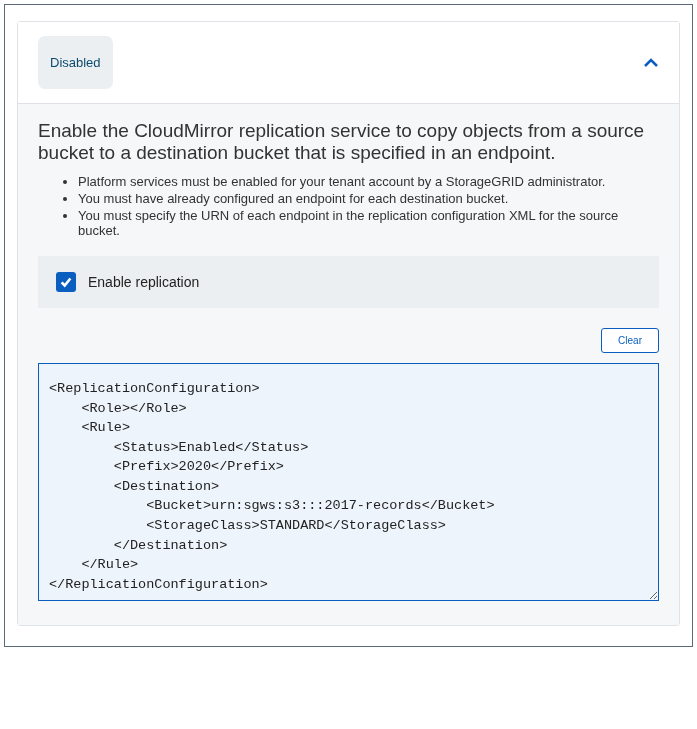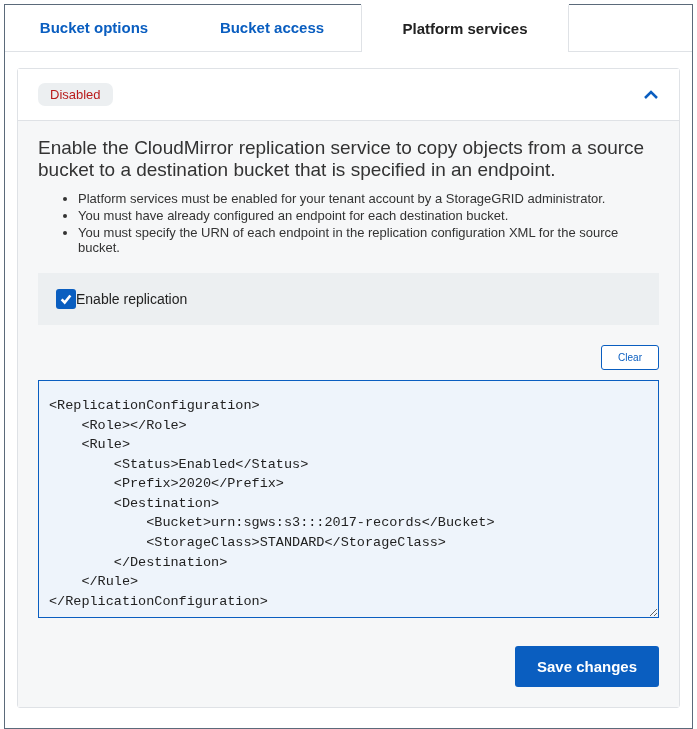--- a/index.html
+++ b/index.html
@@ -57,23 +57,23 @@
     }
     .panel-title {
       font-size: 16px;
       font-weight: 700;
       color: #222;
       flex: 0 0 auto;
       width: 215px;
     }
     .badge {
       background: #eceff1;
-      color: #b91c1c;
+      color: #0c4a6e;
       font-size: 13px;
-      padding: 4px 12px;
+      padding: 19px 12px;
       border-radius: 7px;
     }
     .spacer { flex: 1; }
     .chevron {
       width: 16px; height: 16px;
       stroke: #0a5ec0;
       stroke-width: 2.5;
       fill: none;
     }
     .panel-body {
@@ -91,21 +91,21 @@
       color: #333;
       padding-left: 40px;
       margin-bottom: 18px;
     }
     .req-list li { margin-bottom: 2px; }
     .checkbox-row {
       background: #eceff1;
       padding: 16px 18px;
       display: flex;
       align-items: center;
-      gap: 0;
+      gap: 12px;
       margin-bottom: 20px;
     }
     .checkbox {
       width: 20px; height: 20px;
       background: #0a5ec0;
       border-radius: 3px;
       display: flex;
       align-items: center;
       justify-content: center;
       cursor: pointer;
@@ -153,25 +153,20 @@
       font-weight: 600;
       padding: 12px 22px;
       border-radius: 3px;
       cursor: pointer;
     }
   </style>
 </head>
 <body>
 
 <div class="container">
-  <div class="tabs">
-    <div class="tab">Bucket options</div>
-    <div class="tab">Bucket access</div>
-    <div class="tab active">Platform services</div>
-  </div>
 
   <div class="content">
     <div class="panel">
       <div class="panel-header">
         <span class="badge">Disabled</span>
         <div class="spacer"></div>
         <svg class="chevron" viewBox="0 0 16 16">
             <polyline points="2,11 8,5 14,11"></polyline>
           </svg>
       </div>
@@ -202,19 +197,16 @@
     &lt;Rule&gt;
         &lt;Status&gt;Enabled&lt;/Status&gt;
         &lt;Prefix&gt;2020&lt;/Prefix&gt;
         &lt;Destination&gt;
             &lt;Bucket&gt;urn:sgws:s3:::2017-records&lt;/Bucket&gt;
             &lt;StorageClass&gt;STANDARD&lt;/StorageClass&gt;
         &lt;/Destination&gt;
     &lt;/Rule&gt;
 &lt;/ReplicationConfiguration&gt;</textarea>
 
-        <div class="save-row">
-          <button class="btn-save">Save changes</button>
-        </div>
       </div>
     </div>
   </div>
 </div>
 
 </body></html>

